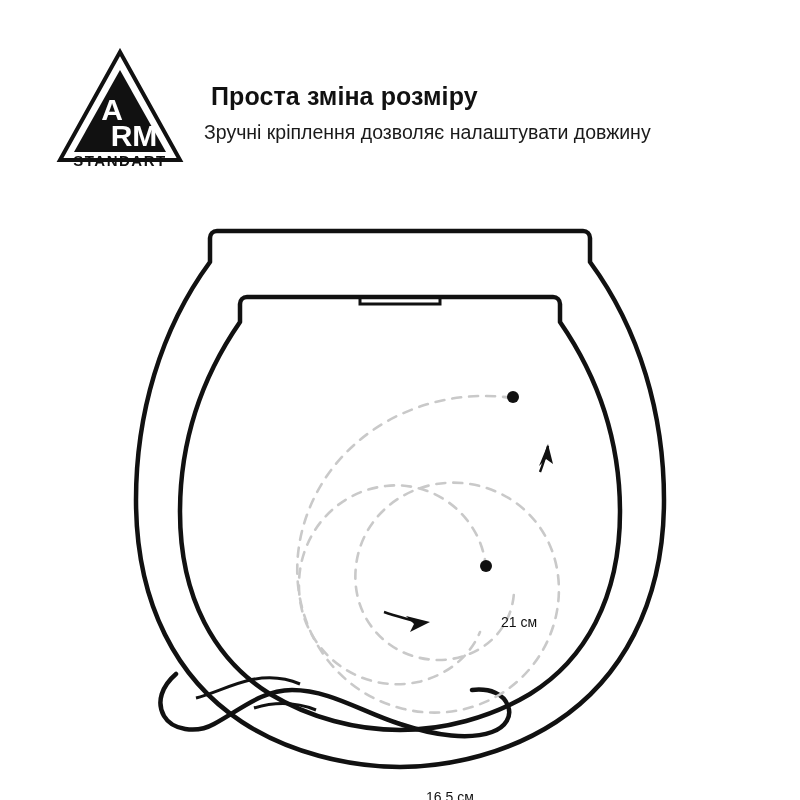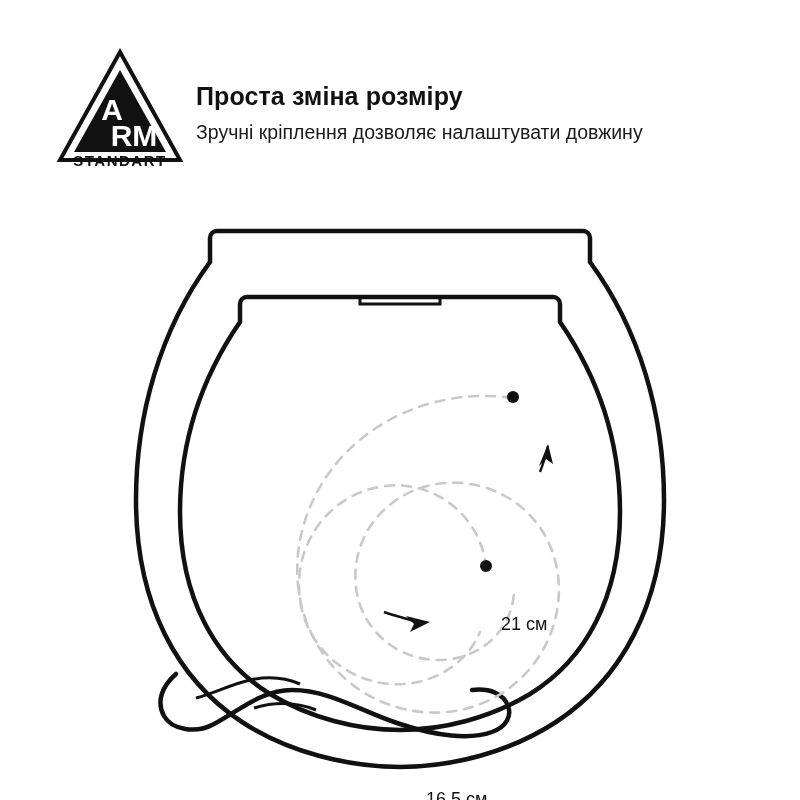--- a/index.html
+++ b/index.html
@@ -41,45 +41,45 @@
     position: absolute;
     left: 196px;
     top: 82px;
     width: 540px;
   }
   .title {
     font-size: 25px;
     font-weight: bold;
     letter-spacing: 0.1px;
     line-height: 1.15;
-    margin: 0 0 8px 0;
+    margin: 0 0 8px 15px;
     color: #111111;
   }
   .subtitle {
     font-size: 19.5px;
     font-weight: normal;
     line-height: 1.35;
-    margin: 0;
+    margin: 8px;
     color: #1a1a1a;
     max-width: 500px;
   }
 
   
   .illustration {
     position: absolute;
     left: 0;
     top: 200px;
     width: 800px;
     height: 600px;
   }
   .illustration svg { display: block; }
 
   .label {
     position: absolute;
-    font-size: 18px;
+    font-size: 14px;
     color: #111111;
     white-space: nowrap;
   }
   .label-21 {
     left: 501px;
     top: 414px;
   }
   .label-165 {
     left: 426px;
     top: 577px;

